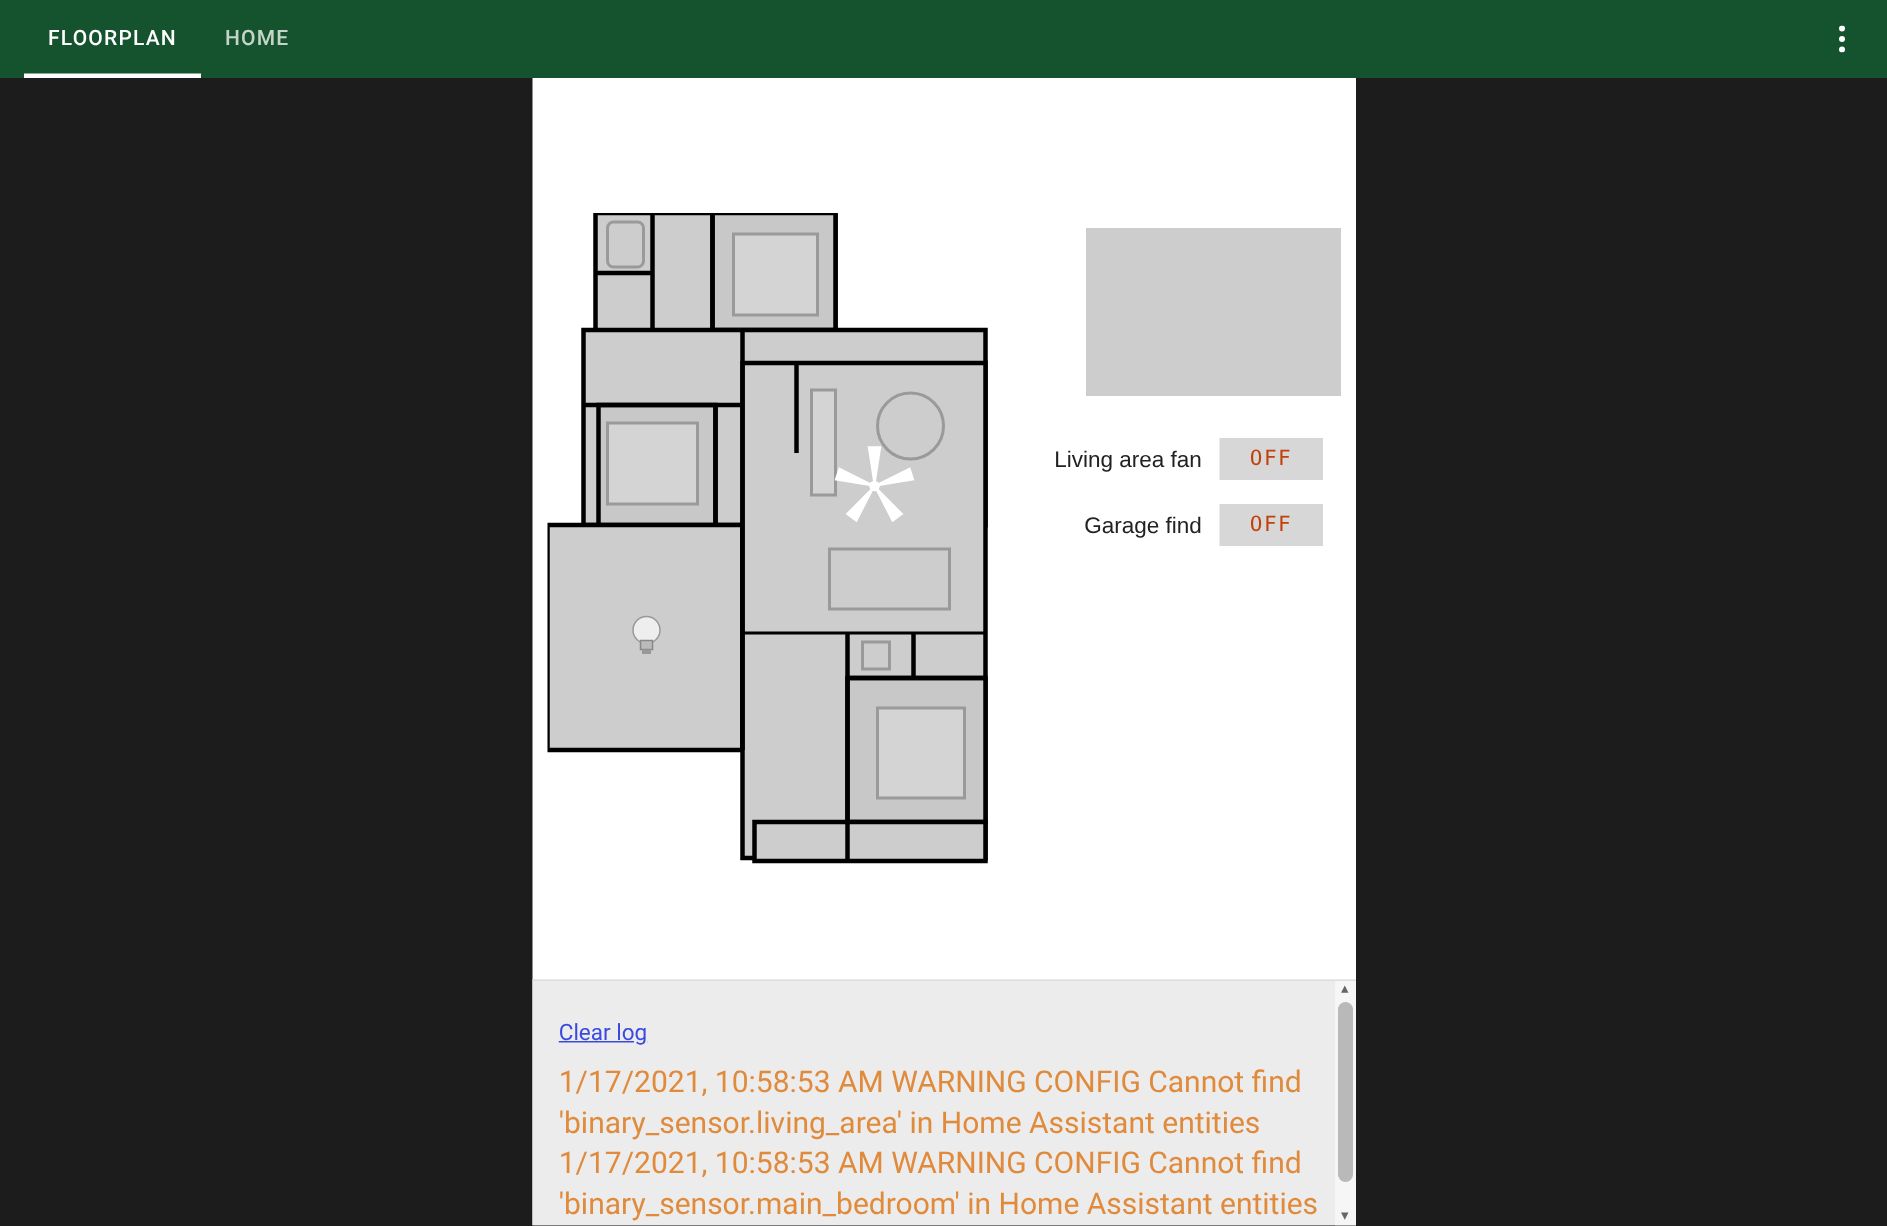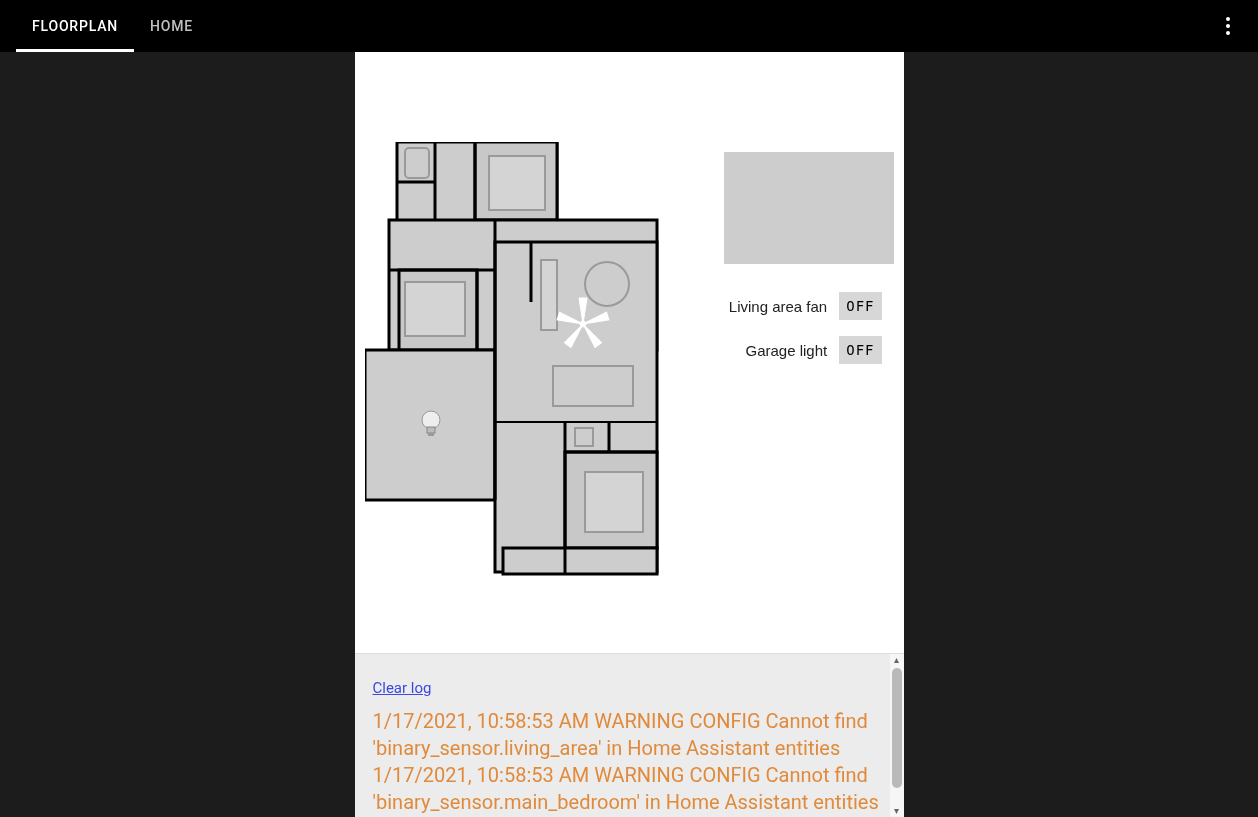--- a/index.html
+++ b/index.html
@@ -1,18 +1,18 @@
 <!DOCTYPE html>
 <html><head>
 <meta charset="utf-8">
 <style>
   * { box-sizing: border-box; margin: 0; padding: 0; }
   html, body { width: 1258px; height: 817px; overflow: hidden; font-family: Roboto, -apple-system, "Segoe UI", sans-serif; background: #1c1c1c; }
   .header {
-    background: #000000;
+    background: #14532d;
     height: 52px;
     display: flex;
     align-items: center;
     padding: 0 16px;
     position: relative;
   }
   .tab {
     color: #ffffff;
     font-size: 14px;
     font-weight: 500;
@@ -88,22 +88,22 @@
     font-size: 15px;
     color: #222;
     font-family: "Segoe UI", Verdana, sans-serif;
   }
   .control-btn {
     background: #d7d7d7;
     border: none;
     font-size: 14px;
     font-family: monospace, "Segoe UI", sans-serif;
     letter-spacing: 1px;
-    padding: 6px 7px;
-    color: #000000;
+    padding: 6px 20px;
+    color: #c2410c;
     cursor: pointer;
   }
   .log-panel {
     background: #ececec;
     height: 164px;
     position: relative;
     border-top: 1px solid #ddd;
   }
   .log-inner {
     padding: 24px 18px;
@@ -246,21 +246,21 @@
       </svg>
 
       <div class="camera-box"></div>
 
       <div class="controls">
         <div class="control-row">
           <span class="control-label">Living area fan</span>
           <button class="control-btn">OFF</button>
         </div>
         <div class="control-row">
-          <span class="control-label">Garage light</span>
+          <span class="control-label">Garage find</span>
           <button class="control-btn">OFF</button>
         </div>
       </div>
 
     </div>
 
     <div class="log-panel">
       <div class="log-inner">
         <a class="clear-log">Clear log</a>
         <div class="log-entry">1/17/2021, 10:58:53 AM WARNING CONFIG Cannot find 'binary_sensor.living_area' in Home Assistant entities</div>

